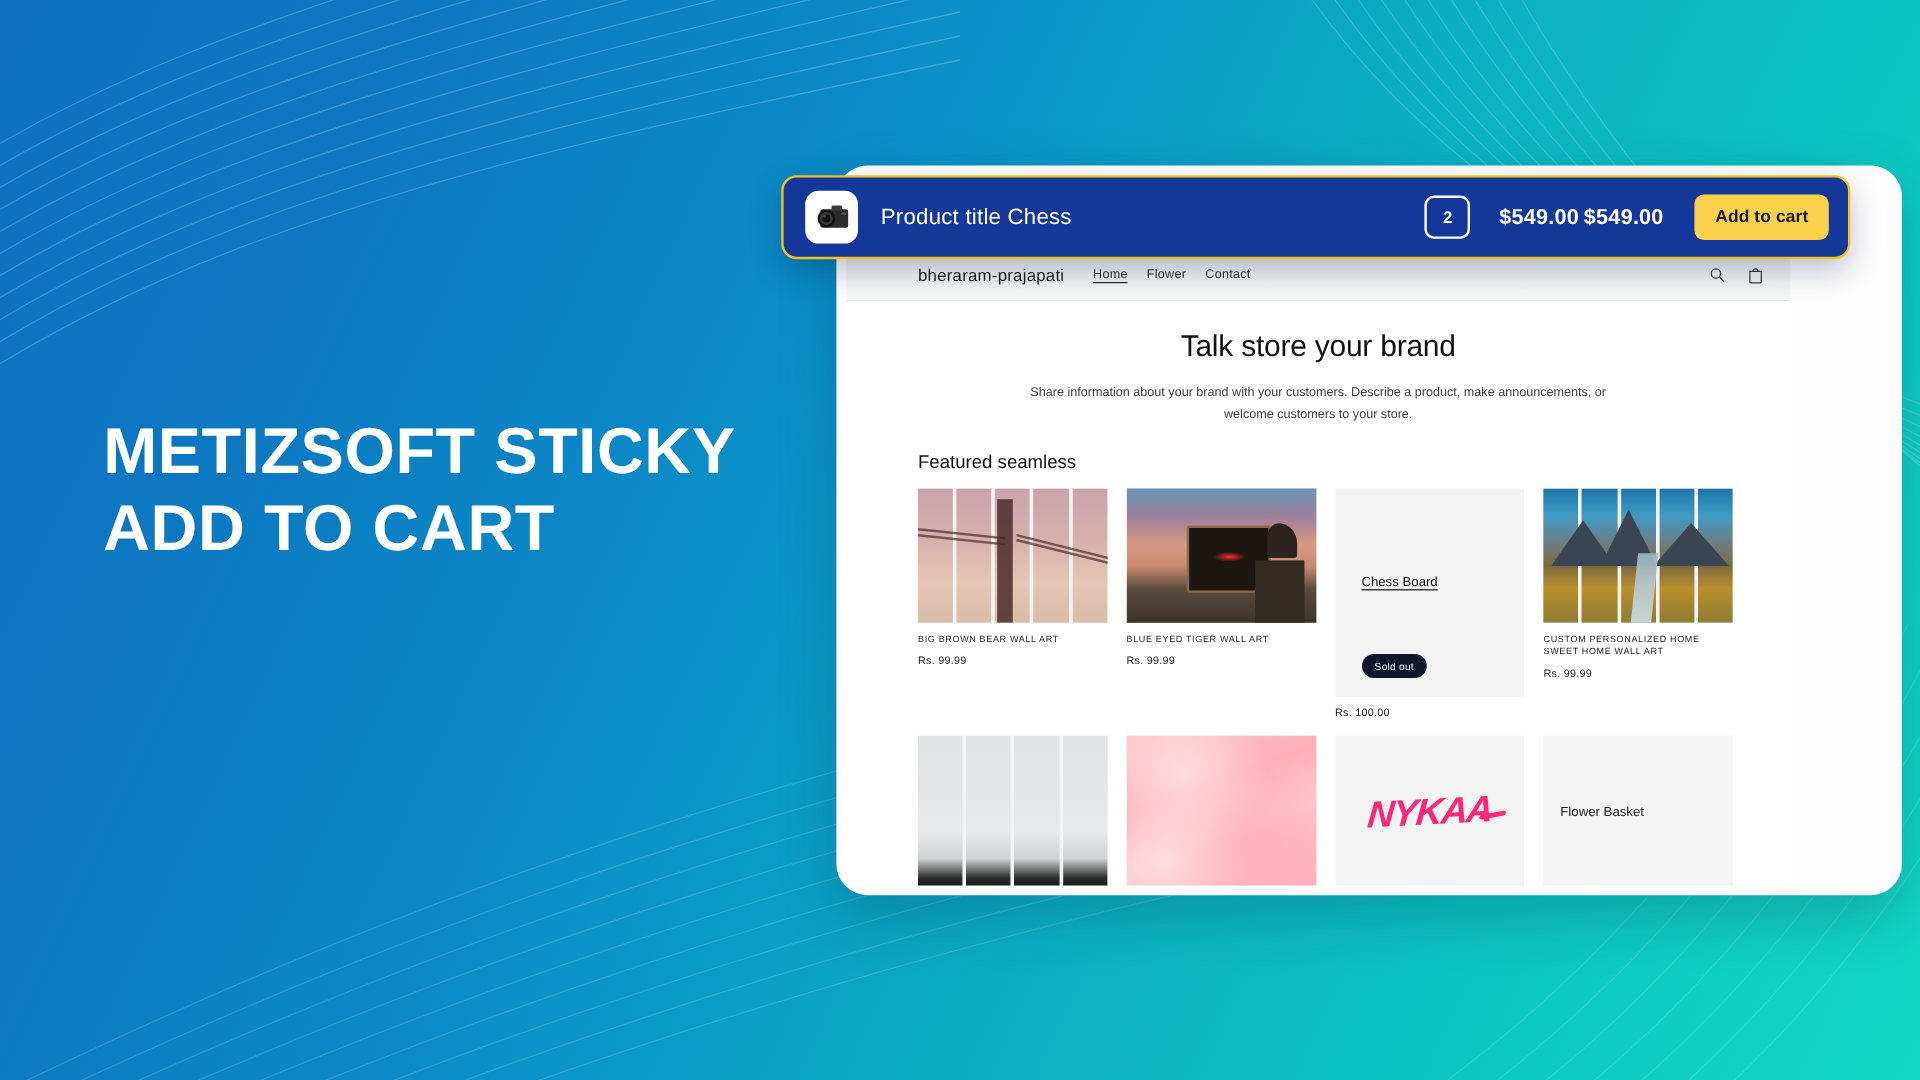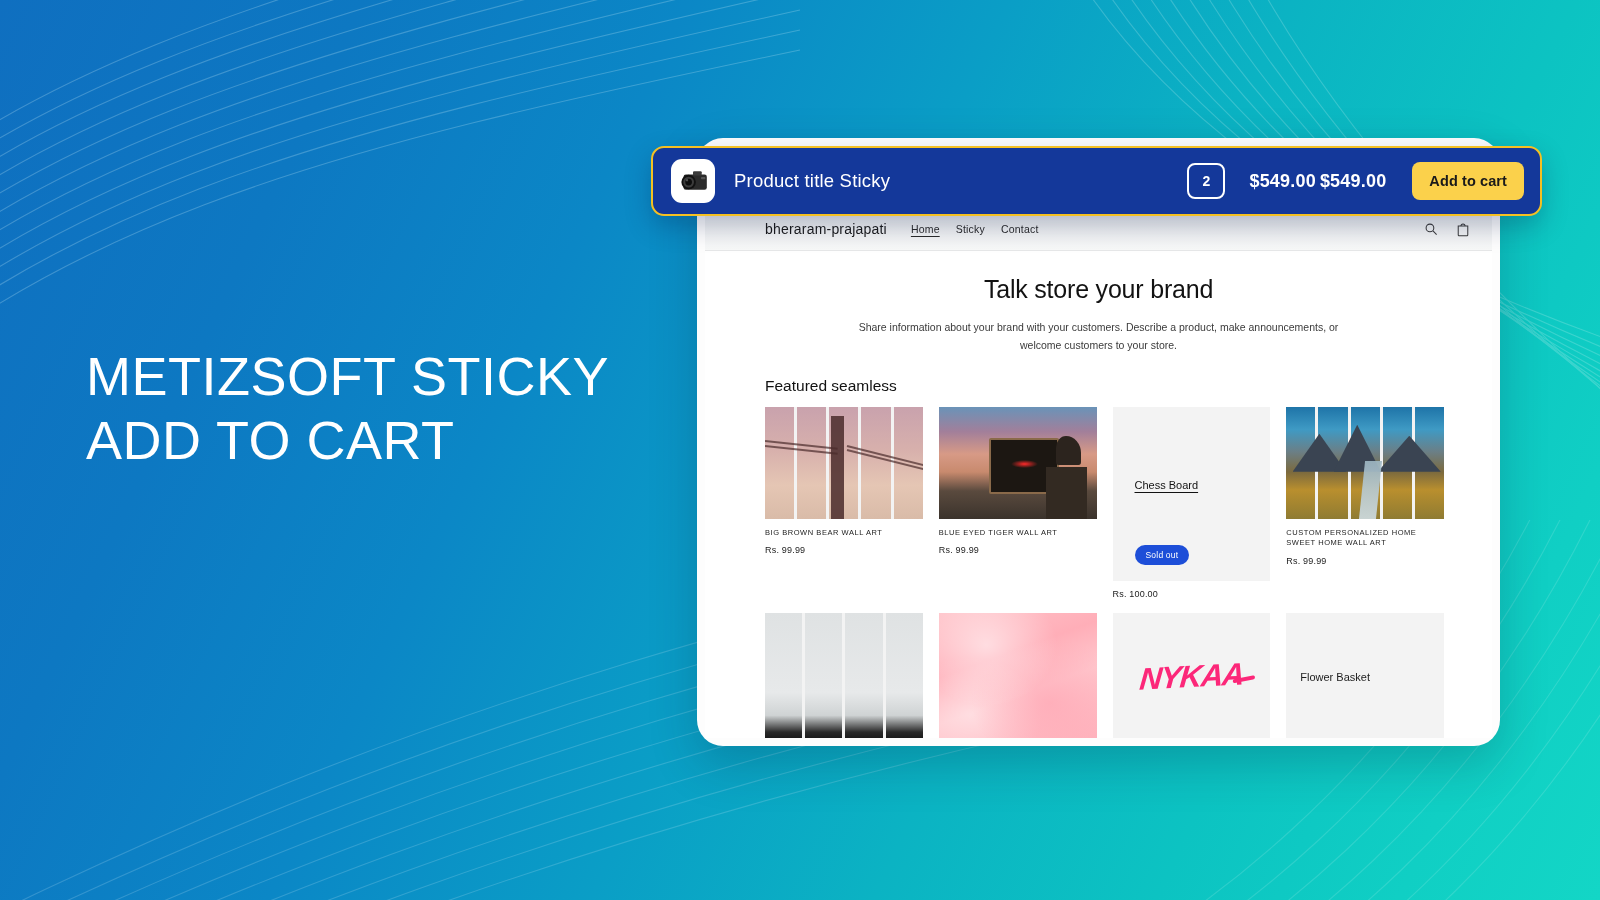--- a/index.html
+++ b/index.html
@@ -45,41 +45,41 @@
   .copy {
     position: absolute;
     left: 86px;
     top: 345px;
     width: 620px;
     color: #ffffff;
   }
   .headline {
     font-size: 54px;
     line-height: 1.18;
-    font-weight: 400;
+    font-weight: 700;
     letter-spacing: 0.5px;
     margin: 0 0 26px 0;
     text-transform: uppercase;
     white-space: pre-line;
   }
   .subcopy {
     font-size: 23.5px;
     line-height: 1.53;
     font-weight: 400;
     margin: 0;
     color: #f2fbff;
     white-space: pre-line;
   }
 
   
   .device {
     position: absolute;
     left: 697px;
     top: 138px;
-    width: 803px;
+    width: 888px;
     height: 608px;
     background: #fdfdfd;
     border-radius: 26px;
     box-shadow: 0 18px 48px rgba(0,30,60,.22);
     overflow: hidden;
   }
   .device-inner {
     position: absolute;
     left: 8px;
     top: 70px;
@@ -200,21 +200,21 @@
   }
   .placeholder-card.r2 {
     height: 128px;
     align-items: center;
     padding: 0 0 0 14px;
   }
   .soldout {
     position: absolute;
     left: 22px;
     bottom: 16px;
-    background: #1d4ed8;
+    background: #0f172a;
     color: #ffffff;
     font-size: 8.5px;
     padding: 5px 11px;
     border-radius: 30px;
     letter-spacing: .2px;
   }
   .label-text {
     font-size: 11px;
     color: #1c1c1c;
   }
@@ -502,21 +502,21 @@
 ADD TO CART</h1>
   </div>
 
   <div class="device">
     <div class="device-inner">
 
       <div class="store-header">
         <div class="store-name">bheraram-prajapati</div>
         <nav class="store-nav">
           <span class="nav-link active">Home</span>
-          <span class="nav-link">Sticky</span>
+          <span class="nav-link">Flower</span>
           <span class="nav-link">Contact</span>
         </nav>
         <div class="header-icons">
           <span class="hicon">
             <svg width="14" height="14" viewBox="0 0 20 20" fill="none" stroke="#3a3a3a" stroke-width="1.5">
               <circle cx="8.5" cy="8.5" r="5.5"></circle>
                 <path d="M12.8 12.8 L18 18"></path>
             </svg>
           </span>
           <span class="hicon">
@@ -639,21 +639,21 @@
         <rect x="9" y="7" width="32" height="21" rx="3.2" fill="#2b2b2b"></rect>
         <rect x="22" y="2.5" width="12" height="6" rx="1.6" fill="#3a3a3a"></rect>
         <circle cx="16" cy="17.5" r="10" fill="#111"></circle>
         <circle cx="16" cy="17.5" r="7.4" fill="#3c3c3c"></circle>
         <circle cx="16" cy="17.5" r="4.6" fill="#0d0d0d"></circle>
         <circle cx="13.8" cy="15" r="1.6" fill="#6e6e6e" opacity=".7"></circle>
         <rect x="33" y="10.5" width="6" height="3" rx="1" fill="#555"></rect>
       </svg>
     </div>
 
-    <div class="prod-title">Product title Sticky</div>
+    <div class="prod-title">Product title Chess</div>
 
     <div class="bar-right">
       <div class="qty-box">2</div>
       <div class="price-wrap">
         <span>$549.00</span><span class="p2">$549.00</span>
       </div>
       <button class="atc-btn">Add to cart</button>
     </div>
   </div>
 

